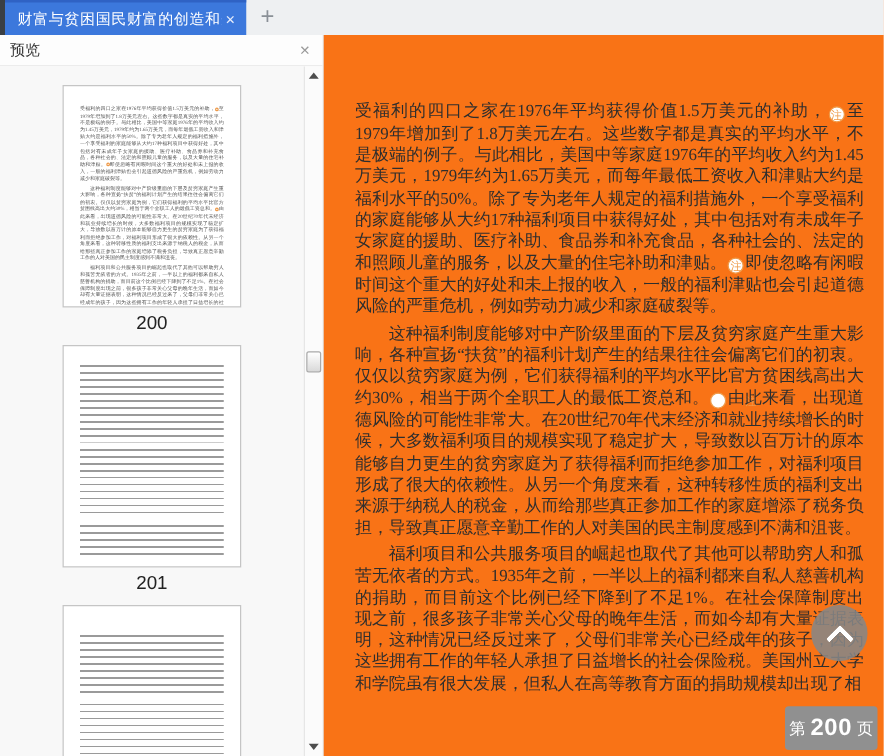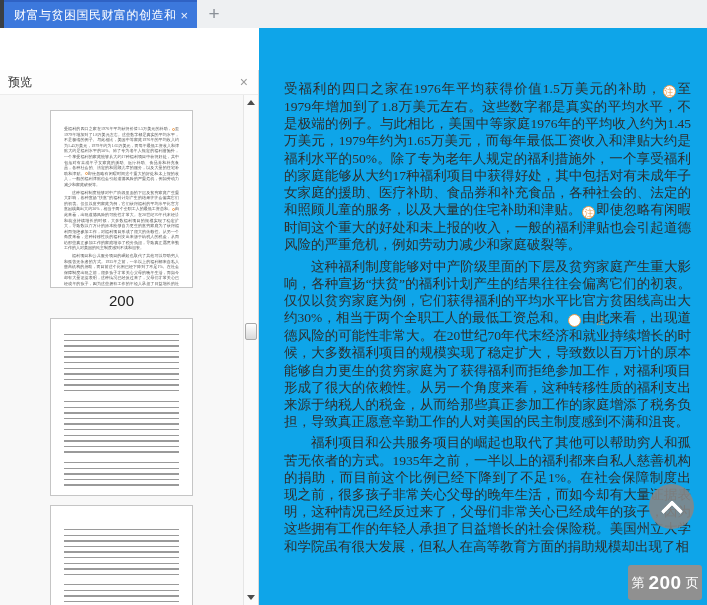--- a/index.html
+++ b/index.html
@@ -65,21 +65,20 @@
   }
 
   
   .sidebar {
     width: 259px;
     flex: 0 0 auto;
     border-right: 1px solid #d9d9d9;
     display: flex;
     flex-direction: column;
     background: #fff;
-    margin-top: 42px;
   }
   .panel-header {
     height: 25px;
     display: flex;
     align-items: center;
     padding: 0 8px;
     border-bottom: 1px solid #ececec;
     background: #fdfdfd;
   }
   .panel-title { font-size: 12px; color: #333; flex: 1 1 auto; }
@@ -218,21 +217,21 @@
     height: 17px;
     background: linear-gradient(to bottom, #ffffff, #d9d9d9);
     border: 1px solid #a9a9a9;
     border-radius: 2px;
     cursor: pointer;
   }
 
   
   .main-area {
     flex: 1 1 auto;
-    background: #0ea5e9;
+    background: #f97316;
     position: relative;
     overflow: hidden;
   }
   .page-text {
     position: absolute;
     left: 25px;
     top: 52px;
     width: 407px;
     font-family: "Liberation Serif", "DejaVu Serif", serif;
     font-size: 13.5px;
@@ -338,20 +337,21 @@
           </div>
           <div class="thumb-label">200</div>
         </div>
 
         <div class="thumb-card">
           <div class="thumb-page">
             <div class="stripes" style="height:62px;"></div>
             <div class="stripes" style="height:56px;"></div>
             <div class="stripes" style="height:28px;"></div>
           </div>
+          <div class="thumb-label">201</div>
         </div>
 
         <div class="thumb-card">
           <div class="thumb-page">
             <div class="stripes" style="height:50px; margin-top:8px;"></div>
             <div class="stripes" style="height:45px;"></div>
 
           </div>
         </div>
 

